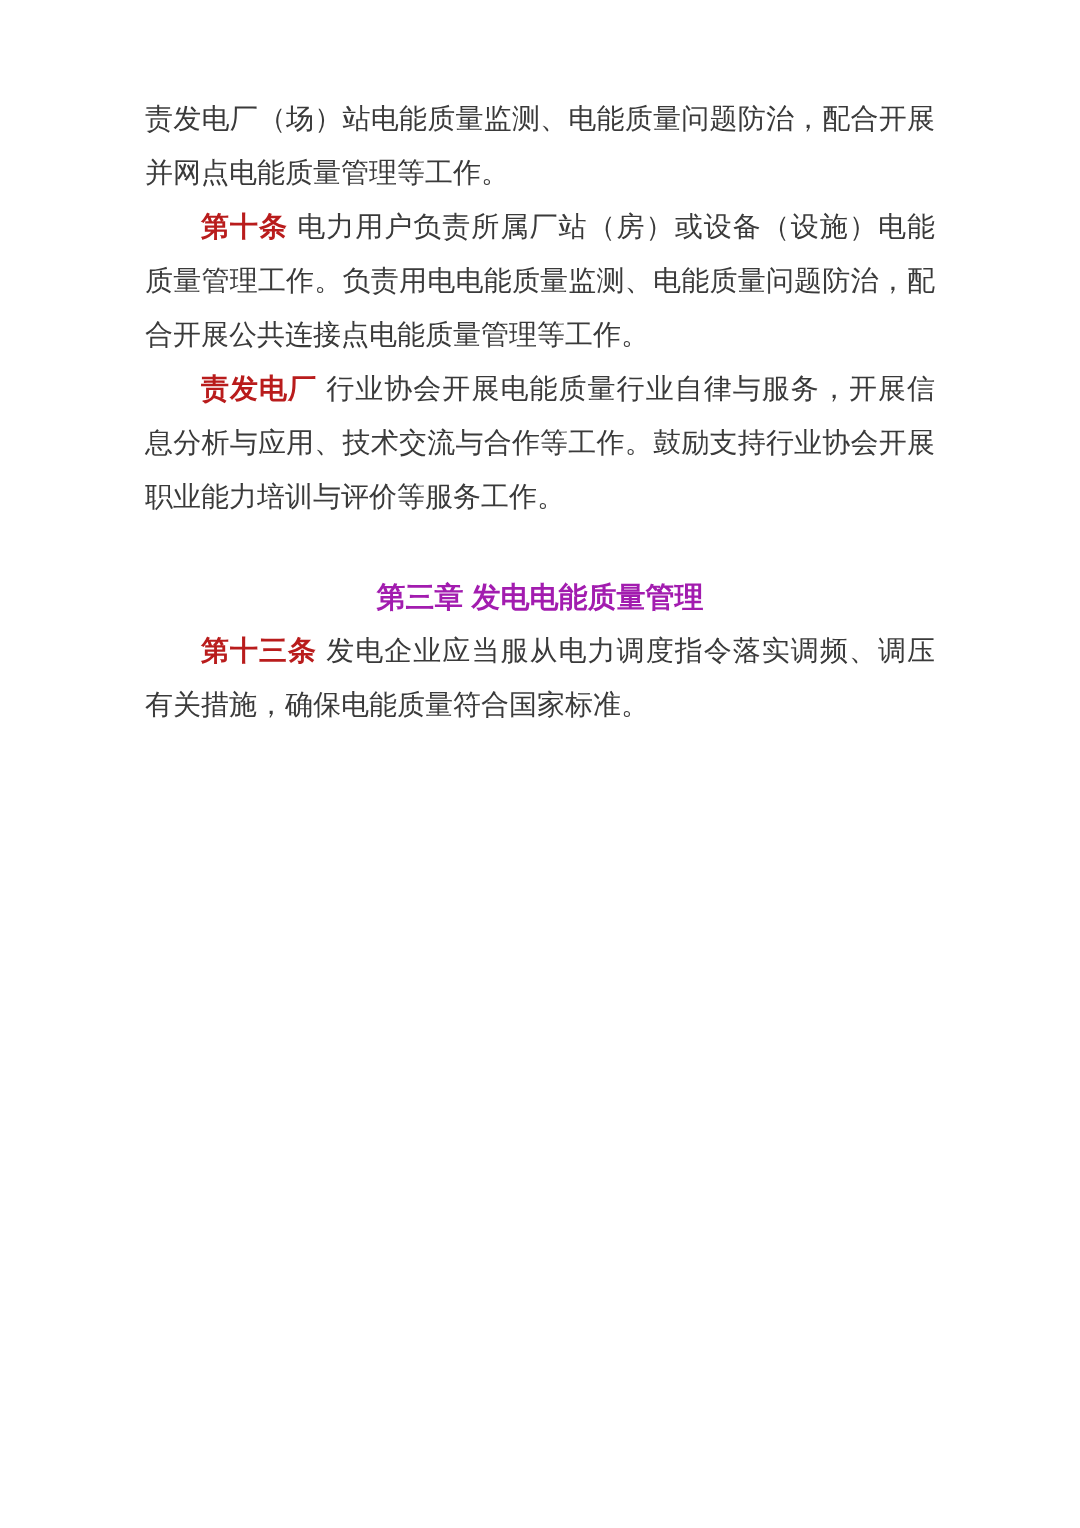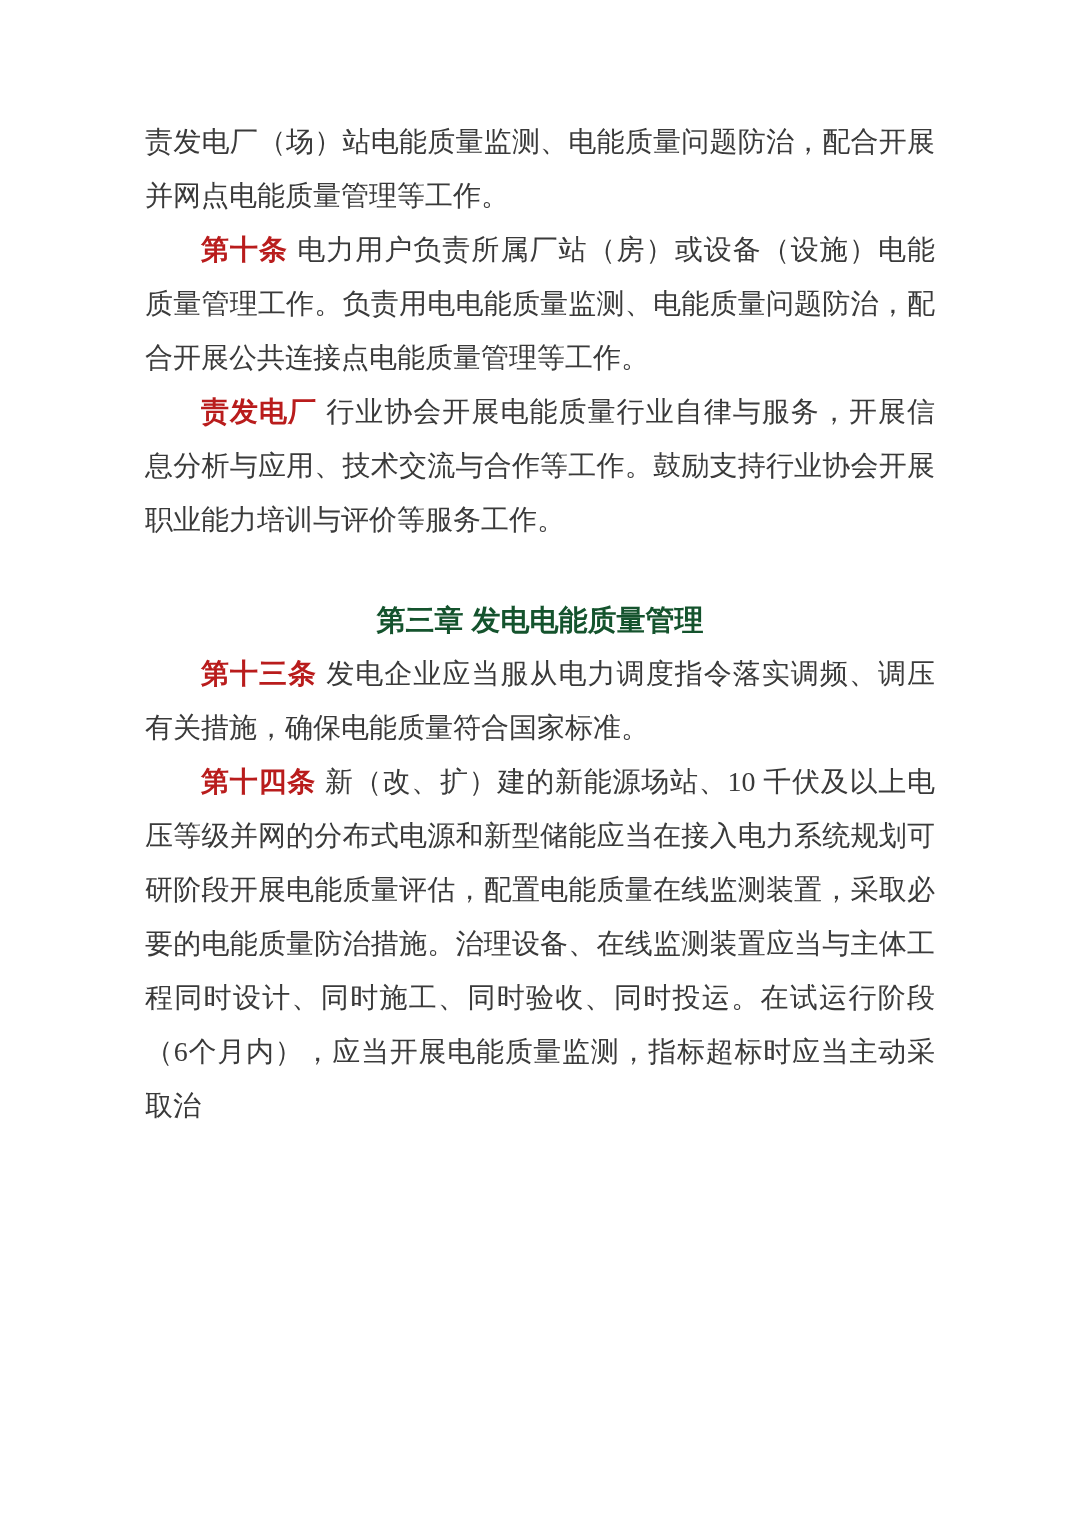--- a/index.html
+++ b/index.html
@@ -5,21 +5,21 @@
   html, body {
     margin: 0;
     padding: 0;
     background: #ffffff;
   }
   .page {
     position: relative;
     width: 1080px;
     height: 1276px;
     box-sizing: border-box;
-    padding: 115px 145px 0 145px;
+    padding: 92px 145px 0 145px;
     background: #ffffff;
     overflow: hidden;
   }
   .para {
     margin: 0;
     font-family: "Liberation Serif", "DejaVu Serif", serif;
     font-size: 28px;
     line-height: 54px;
     color: #3a3a3a;
     text-align: justify;
@@ -35,34 +35,33 @@
     color: #b91c1c;
     margin-right: 9px;
   }
   .chapter-heading {
     margin: 46px 0 0 0;
     font-family: "Liberation Sans", "DejaVu Sans", sans-serif;
     font-size: 29px;
     font-weight: bold;
     line-height: 54px;
     text-align: center;
-    color: #14532d;
+    color: #a21caf;
   }
 </style>
 </head>
 <body>
 
 <div class="page">
 
   <p class="para"><span>责发电厂（场）站电能质量监测、电能质量问题防治，配合开展并网点电能质量管理等工作。</span></p>
 
   <p class="para indent"><span class="article-label">第十条</span><span>电力用户负责所属厂站（房）或设备（设施）电能质量管理工作。负责用电电能质量监测、电能质量问题防治，配合开展公共连接点电能质量管理等工作。</span></p>
 
   <p class="para indent"><span class="article-label">责发电厂</span><span>行业协会开展电能质量行业自律与服务，开展信息分析与应用、技术交流与合作等工作。鼓励支持行业协会开展职业能力培训与评价等服务工作。</span></p>
 
 
   <h2 class="chapter-heading">第三章 发电电能质量管理</h2>
 
   <p class="para indent"><span class="article-label">第十三条</span><span>发电企业应当服从电力调度指令落实调频、调压有关措施，确保电能质量符合国家标准。</span></p>
 
-  <p class="para indent"><span class="article-label">第十四条</span><span>新（改、扩）建的新能源场站、10 千伏及以上电压等级并网的分布式电源和新型储能应当在接入电力系统规划可研阶段开展电能质量评估，配置电能质量在线监测装置，采取必要的电能质量防治措施。治理设备、在线监测装置应当与主体工程同时设计、同时施工、同时验收、同时投运。在试运行阶段（6个月内），应当开展电能质量监测，指标超标时应当主动采取治</span></p>
 
 </div>
 
 </body></html>

